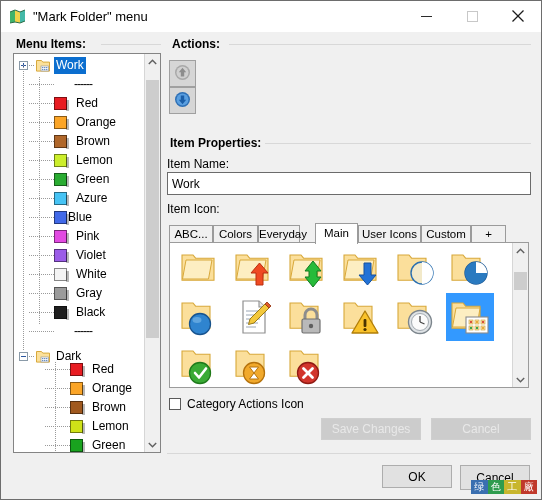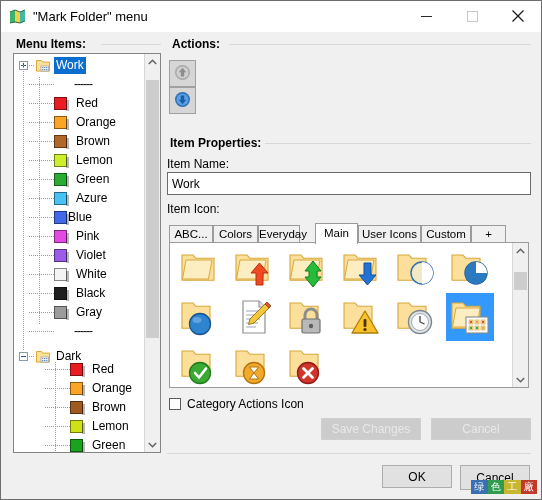--- a/index.html
+++ b/index.html
@@ -235,27 +235,27 @@
           <span class="swatch" style="left:40px;background:#9b5ce8;"></span>
           <span class="tlabel" style="left:60px;">Violet</span>
         </div>
         <div class="trow" style="top: 0px; position: relative;">
           <div class="dotline-h" style="left:15px;top:9px;width:25px;"></div>
           <span class="swatch" style="left:40px;background:#f4f4f4;"></span>
           <span class="tlabel" style="left:60px;">White</span>
         </div>
         <div class="trow" style="top: 0px; position: relative;">
           <div class="dotline-h" style="left:15px;top:9px;width:25px;"></div>
+          <span class="swatch" style="left:40px;background:#9b9b9b;"></span>
+          <span class="tlabel" style="left:60px;">Gray</span>
+        </div>
+        <div class="trow" style="top: 0px; position: relative;">
+          <div class="dotline-h" style="left:15px;top:9px;width:25px;"></div>
           <span class="swatch" style="left:40px;background:#1f1f1f;"></span>
           <span class="tlabel" style="left:60px;">Black</span>
-        </div>
-        <div class="trow" style="top: 0px; position: relative;">
-          <div class="dotline-h" style="left:15px;top:9px;width:25px;"></div>
-          <span class="swatch" style="left:40px;background:#9b9b9b;"></span>
-          <span class="tlabel" style="left:60px;">Gray</span>
         </div>
         <div class="trow" style="top: 0px; position: relative;">
           <div class="dotline-h" style="left:15px;top:9px;width:25px;"></div>
           <span class="tlabel sep" style="left:58px;">------</span>
         </div>
         <div class="trow" style="top: 6px; position: relative;">
           <div class="expander " style="left:5px;"></div>
           <div class="dotline-h" style="left:15px;top:9px;width:6px;"></div>
           <span class="cfolder" style="left:22px;"><svg width="14" height="13" viewBox="0 0 14 13">
               <path d="M0.5 1.5 h5 l1.3 1.6 H13.5 v9 H0.5 Z" fill="#fbe09a" stroke="#d8a93c" stroke-width="1"></path>

